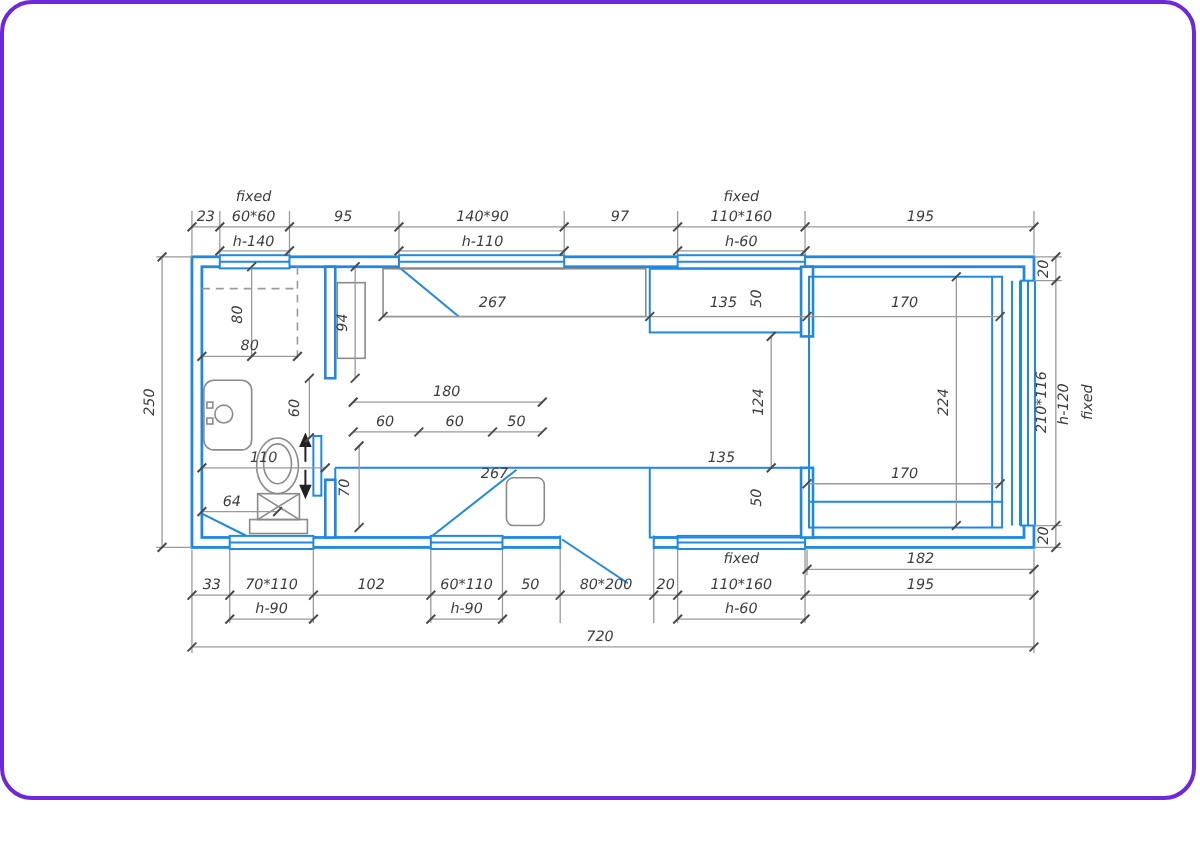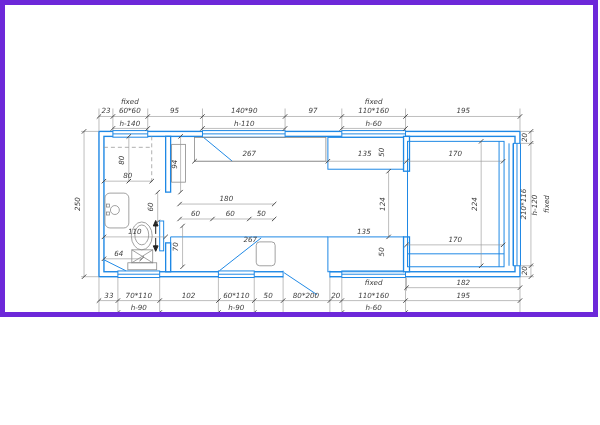--- a/index.html
+++ b/index.html
@@ -1,18 +1,18 @@
 <!DOCTYPE html>
 <html><head>
 <meta charset="utf-8">
 <style>
   html,body{margin:0;padding:0;background:#fff;}
   .card{
-    width:598px;height:317px;box-sizing:border-box;
-    border:5px solid #6d28d9;border-radius:0;background:#ffffff;
+    width:598px;height:400px;box-sizing:border-box;
+    border:2px solid #6d28d9;border-radius:16px;background:#ffffff;
     overflow:hidden;position:relative;
   }
   svg{display:block;}
   
   .wline{stroke:#1e88e5;stroke-width:1.4;fill:none;}
   .wthin{stroke:#1e88e5;stroke-width:1;fill:none;}
   .wall{fill:#ffffff;stroke:#1e88e5;stroke-width:1.3;}
   .win{fill:#ffffff;stroke:#1e88e5;stroke-width:1;}
   .fur{stroke:#8a8a8a;stroke-width:.8;fill:none;}
   .dim{stroke:#9a9a9a;stroke-width:.65;fill:none;}

